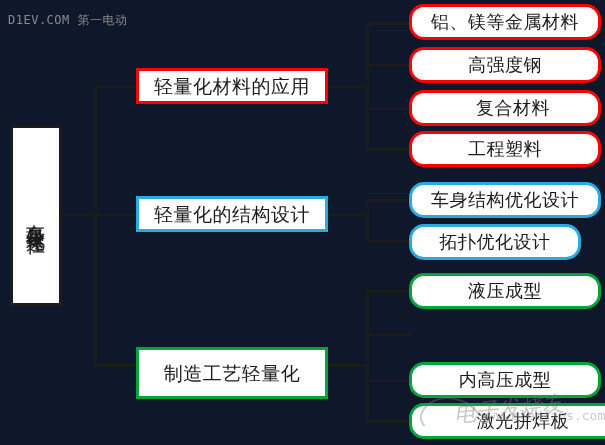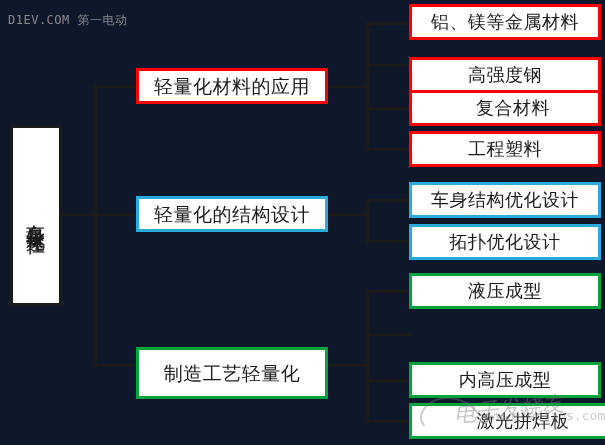--- a/index.html
+++ b/index.html
@@ -95,20 +95,21 @@
     border-width: 3px;
     border-style: solid;
     font-size: 19px;
     letter-spacing: 0.5px;
   }
   .leaf-node {
     border-width: 3px;
     border-style: solid;
     font-size: 18px;
     letter-spacing: 0.5px;
+    border-radius: 15px;
   }
 
   .c-red   { border-color: #ff0000; }
   .c-blue  { border-color: #29abe2; }
   .c-green { border-color: #00a63c; }
 
   
   .conn {
     position: absolute;
     background: #1b1b1b;
@@ -155,29 +156,29 @@
   <div class="node root-node" style="left:10px; top:125px; width:52px; height:181px;">车身轻量化途径</div>
 
   <div class="node branch-node c-red" style="left:136px; top:68px; width:192px; height:36px;">轻量化材料的应用</div>
 
   <div class="node branch-node c-blue" style="left:136px; top:196px; width:192px; height:36px;">轻量化的结构设计</div>
 
   <div class="node branch-node c-green" style="left:136px; top:347px; width:192px; height:52px;">制造工艺轻量化</div>
 
   <div class="node leaf-node c-red" style="left:409px; top:4px; width:192px; height:36px;">铝、镁等金属材料</div>
 
-  <div class="node leaf-node c-red" style="left:409px; top:57px; width:192px; height:36px;">高强度钢</div>
+  <div class="node leaf-node c-red" style="left:409px; top:47px; width:192px; height:36px;">高强度钢</div>
 
   <div class="node leaf-node c-red" style="left:409px; top:90px; width:192px; height:36px;padding-left:16px;">复合材料</div>
 
   <div class="node leaf-node c-red" style="left:409px; top:131px; width:192px; height:36px;">工程塑料</div>
 
   <div class="node leaf-node c-blue" style="left:409px; top:182px; width:192px; height:36px;">车身结构优化设计</div>
 
-  <div class="node leaf-node c-blue" style="left:409px; top:224px; width:192px; height:36px;">拓扑优化设计</div>
+  <div class="node leaf-node c-blue" style="left:409px; top:224px; width:172px; height:36px;">拓扑优化设计</div>
 
   <div class="node leaf-node c-green" style="left:409px; top:273px; width:192px; height:36px;">液压成型</div>
 
 
   <div class="node leaf-node c-green" style="left:409px; top:362px; width:192px; height:36px;">内高压成型</div>
 
   <div class="node leaf-node c-green" style="left:409px; top:403px; width:228px; height:36px;">激光拼焊板</div>
 
   <div class="watermark-brand">
     <div class="wm-swoosh"></div>

